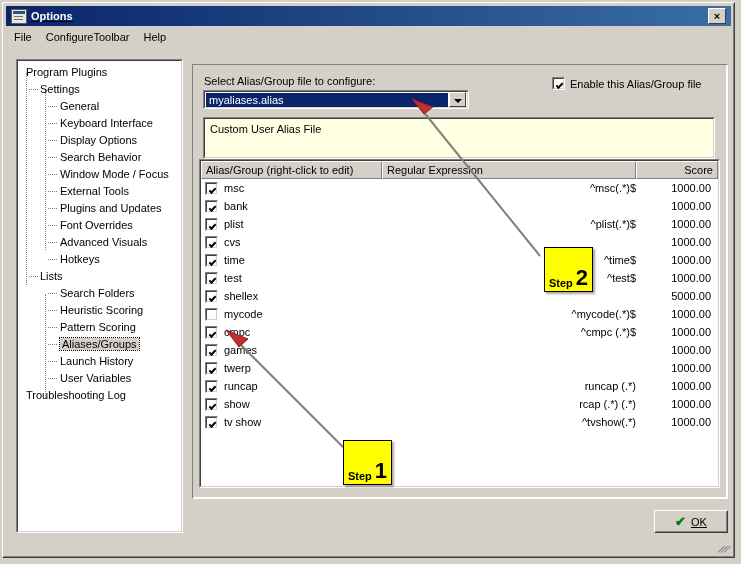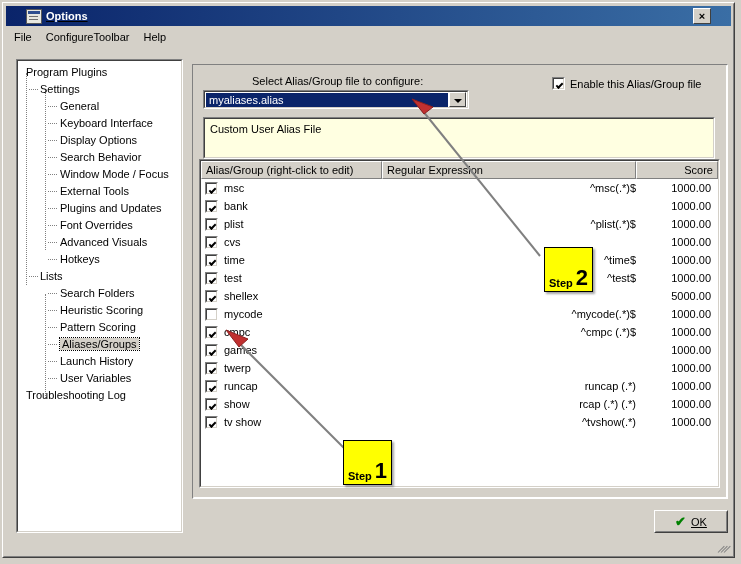--- a/index.html
+++ b/index.html
@@ -42,21 +42,21 @@
     box-sizing: border-box;
   }
   .titlebar {
     position: absolute;
     left: 2px; top: 2px;
     width: 725px;
     height: 20px;
     background: linear-gradient(to right, #0a246a, #3a6ea5);
     display: flex;
     align-items: center;
-    padding: 0 20px;
+    padding: 0 5px;
     box-sizing: border-box;
     text-decoration: underline;
   }
   .title-icon {
     width: 16px;
     height: 15px;
     background: #e8e8e0;
     border: 1px solid #5a5a5a;
     margin-right: 4px;
     position: relative;
@@ -204,21 +204,20 @@
     box-sizing: border-box;
   }
 
   .sel-label {
     position: absolute;
     left: 200px;
     top: 71px;
     font-size: 11px;
     color: #000;
     white-space: nowrap;
-    margin-left: 48px;
   }
 
   .combo {
     position: absolute;
     left: 199px;
     top: 86px;
     width: 266px;
     height: 19px;
     background: #ffffff;
     border: 1px solid #808080;

